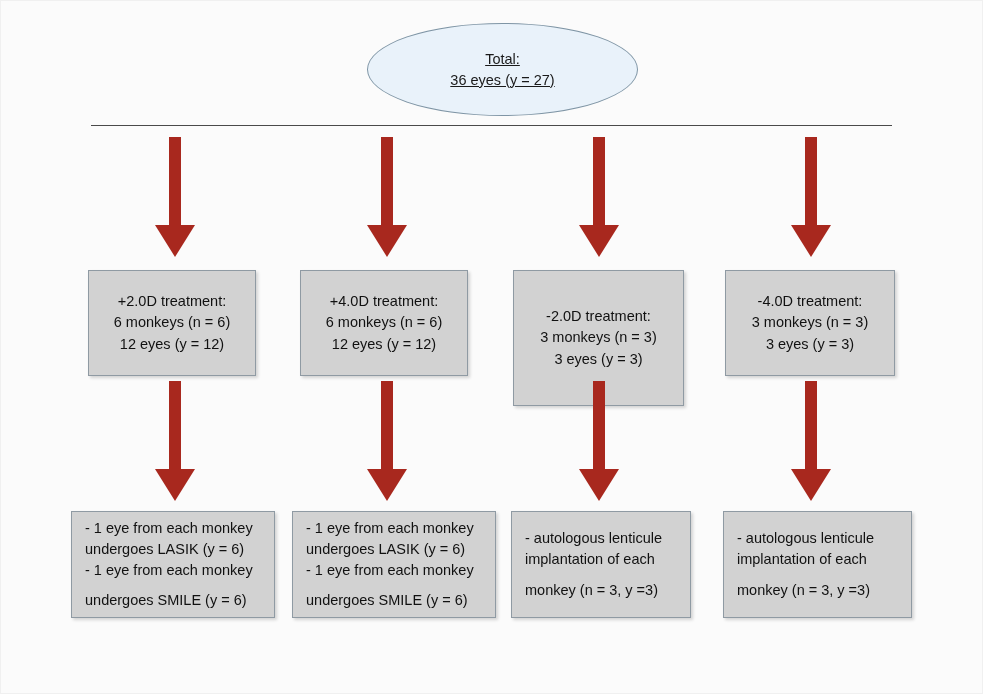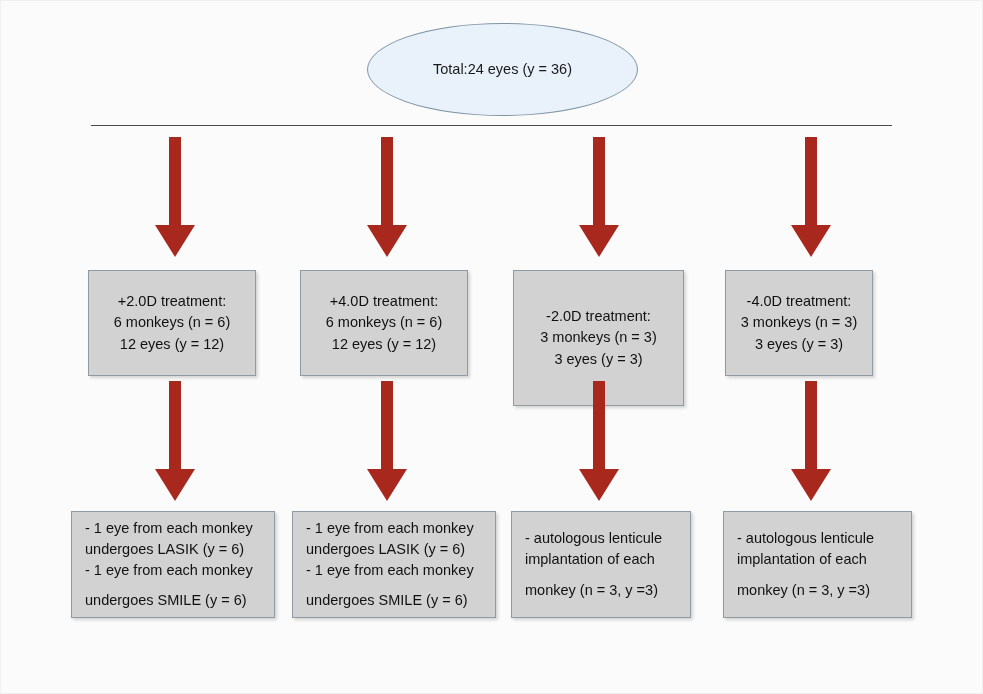--- a/index.html
+++ b/index.html
@@ -25,27 +25,28 @@
     position: absolute;
     left: 366px;
     top: 22px;
     width: 271px;
     height: 93px;
     border-radius: 50%;
     background: #e9f2fa;
     border: 1.4px solid #7f95a5;
     box-sizing: border-box;
     display: flex;
-    flex-direction: row;
+    flex-direction: column;
     align-items: center;
     justify-content: center;
     color: #1a1a1a;
     font-size: 14.5px;
     line-height: 1.42;
     text-align: center;
+    text-decoration: underline;
   }
 
   
   .hrule {
     position: absolute;
     left: 90px;
     top: 124px;
     width: 801px;
     height: 0;
     border-top: 1.6px solid #4a4a4a;
@@ -101,21 +102,21 @@
   .box .line { white-space: pre; }
   .box.lefty .line.spaced { margin-top: 9px; }
 </style>
 </head>
 <body>
 
 <div id="canvas">
 
   <div class="ellipse">
     <div class="line">Total:</div>
-    <div class="line">24 eyes (y = 36)</div>
+    <div class="line">36 eyes (y = 27)</div>
   </div>
 
   <div class="hrule"></div>
 
   <div class="arrow" style="left:154px; top:136px; height:120px;">
     <div class="shaft" style="height:88px;"></div>
     <div class="head" style="top:88px;"></div>
   </div>
   <div class="arrow" style="left:366px; top:136px; height:120px;">
     <div class="shaft" style="height:88px;"></div>
@@ -141,21 +142,21 @@
     <div class="line">6 monkeys (n = 6)</div>
     <div class="line">12 eyes (y = 12)</div>
   </div>
 
   <div class="box centered" style="left:512px; top:261px; width:171px; height:136px;">
     <div class="line">-2.0D treatment:</div>
     <div class="line">3 monkeys (n = 3)</div>
     <div class="line">3 eyes (y = 3)</div>
   </div>
 
-  <div class="box centered" style="left:724px; top:261px; width:148px; height:106px;">
+  <div class="box centered" style="left:724px; top:261px; width:170px; height:106px;">
     <div class="line">-4.0D treatment:</div>
     <div class="line">3 monkeys (n = 3)</div>
     <div class="line">3 eyes (y = 3)</div>
   </div>
 
   <div class="arrow" style="left:154px; top:380px; height:120px;">
     <div class="shaft" style="height:88px;"></div>
     <div class="head" style="top:88px;"></div>
   </div>
   <div class="arrow" style="left:366px; top:380px; height:120px;">

